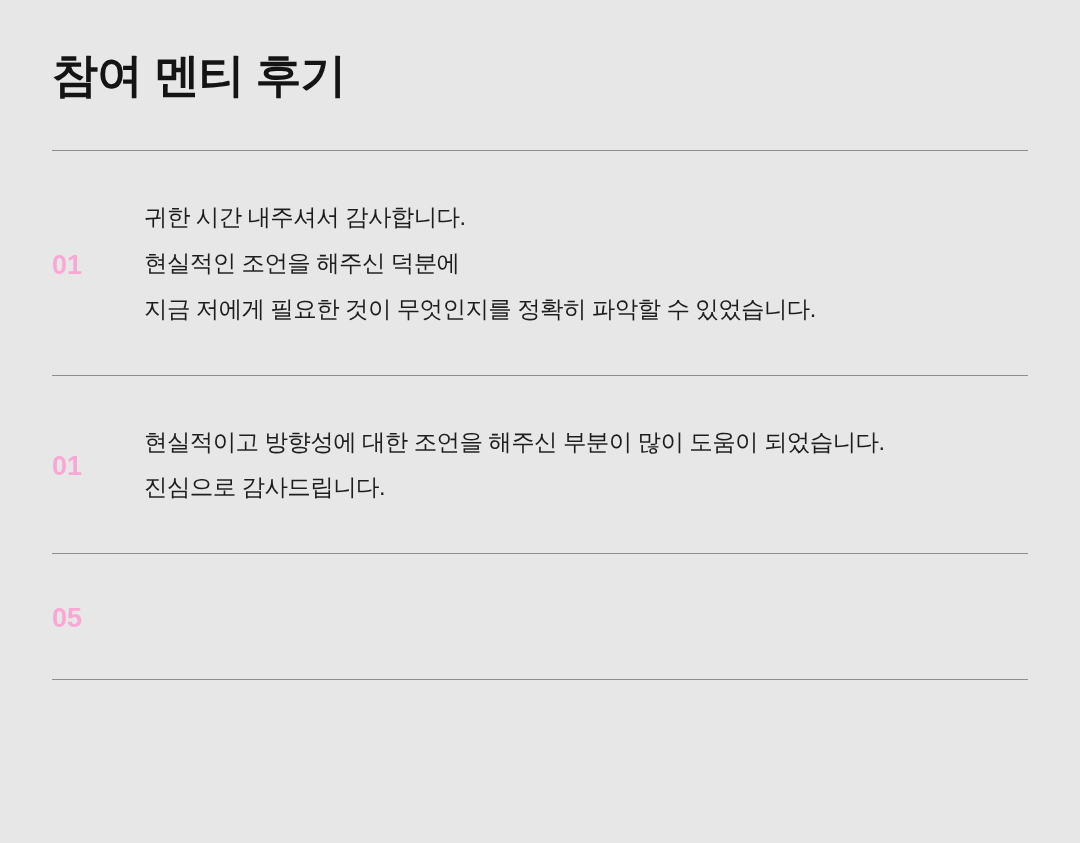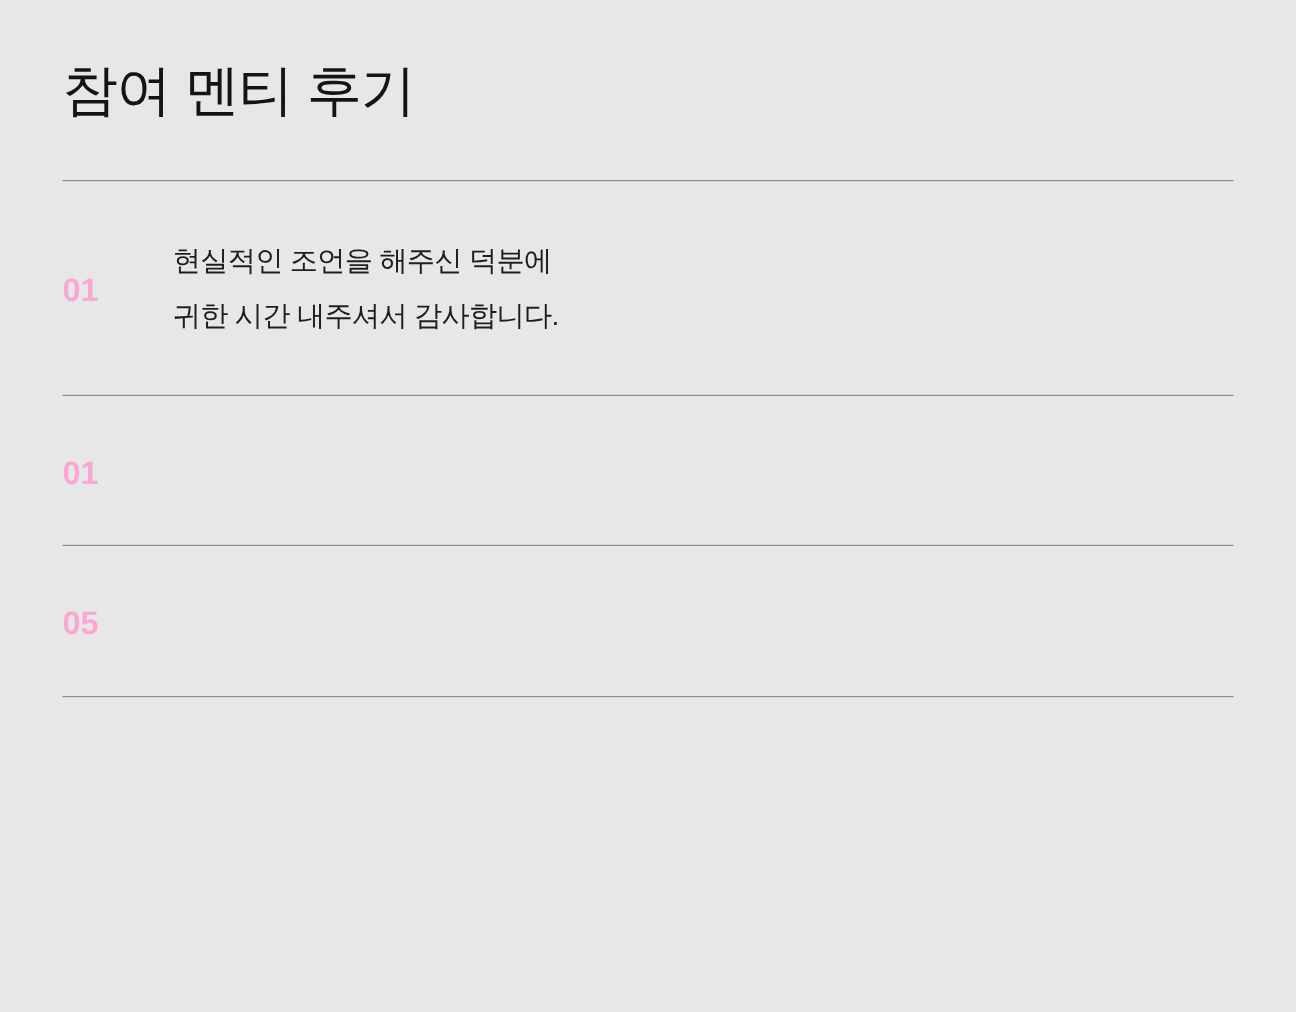--- a/index.html
+++ b/index.html
@@ -16,21 +16,21 @@
   }
   .page {
     position: relative;
     width: 1080px;
     height: 843px;
     box-sizing: border-box;
     padding: 0 52px;
   }
   .page-title {
     font-size: 46px;
-    font-weight: normal;
+    font-weight: bold;
     letter-spacing: -1px;
     color: #141414;
     margin: 0;
     padding-top: 48px;
     line-height: 1.2;
   }
   .divider {
     height: 1px;
     background: #8e8e8e;
     width: 976px;
@@ -79,29 +79,34 @@
 
   <h1 class="page-title">참여 멘티 후기</h1>
 
   <div class="divider top"></div>
 
   <div class="review-list">
 
     <div class="review-item">
       <div class="review-number">01</div>
       <div class="review-lines">
+        <span class="review-line">귀한 시간 내주셔서 감사합니다.</span>
         <span class="review-line">현실적인 조언을 해주신 덕분에</span>
-        <span class="review-line">귀한 시간 내주셔서 감사합니다.</span>
+        <span class="review-line">지금 저에게 필요한 것이 무엇인지를 정확히 파악할 수 있었습니다.</span>
       </div>
     </div>
     <div class="gap-1"></div>
     <div class="divider"></div>
 
     <div class="review-item">
       <div class="review-number">01</div>
+      <div class="review-lines">
+        <span class="review-line">현실적이고 방향성에 대한 조언을 해주신 부분이 많이 도움이 되었습니다.</span>
+        <span class="review-line">진심으로 감사드립니다.</span>
+      </div>
     </div>
     <div class="gap-2"></div>
     <div class="divider"></div>
 
     <div class="review-item">
       <div class="review-number">05</div>
     </div>
     <div class="gap-3"></div>
     <div class="divider"></div>
 

